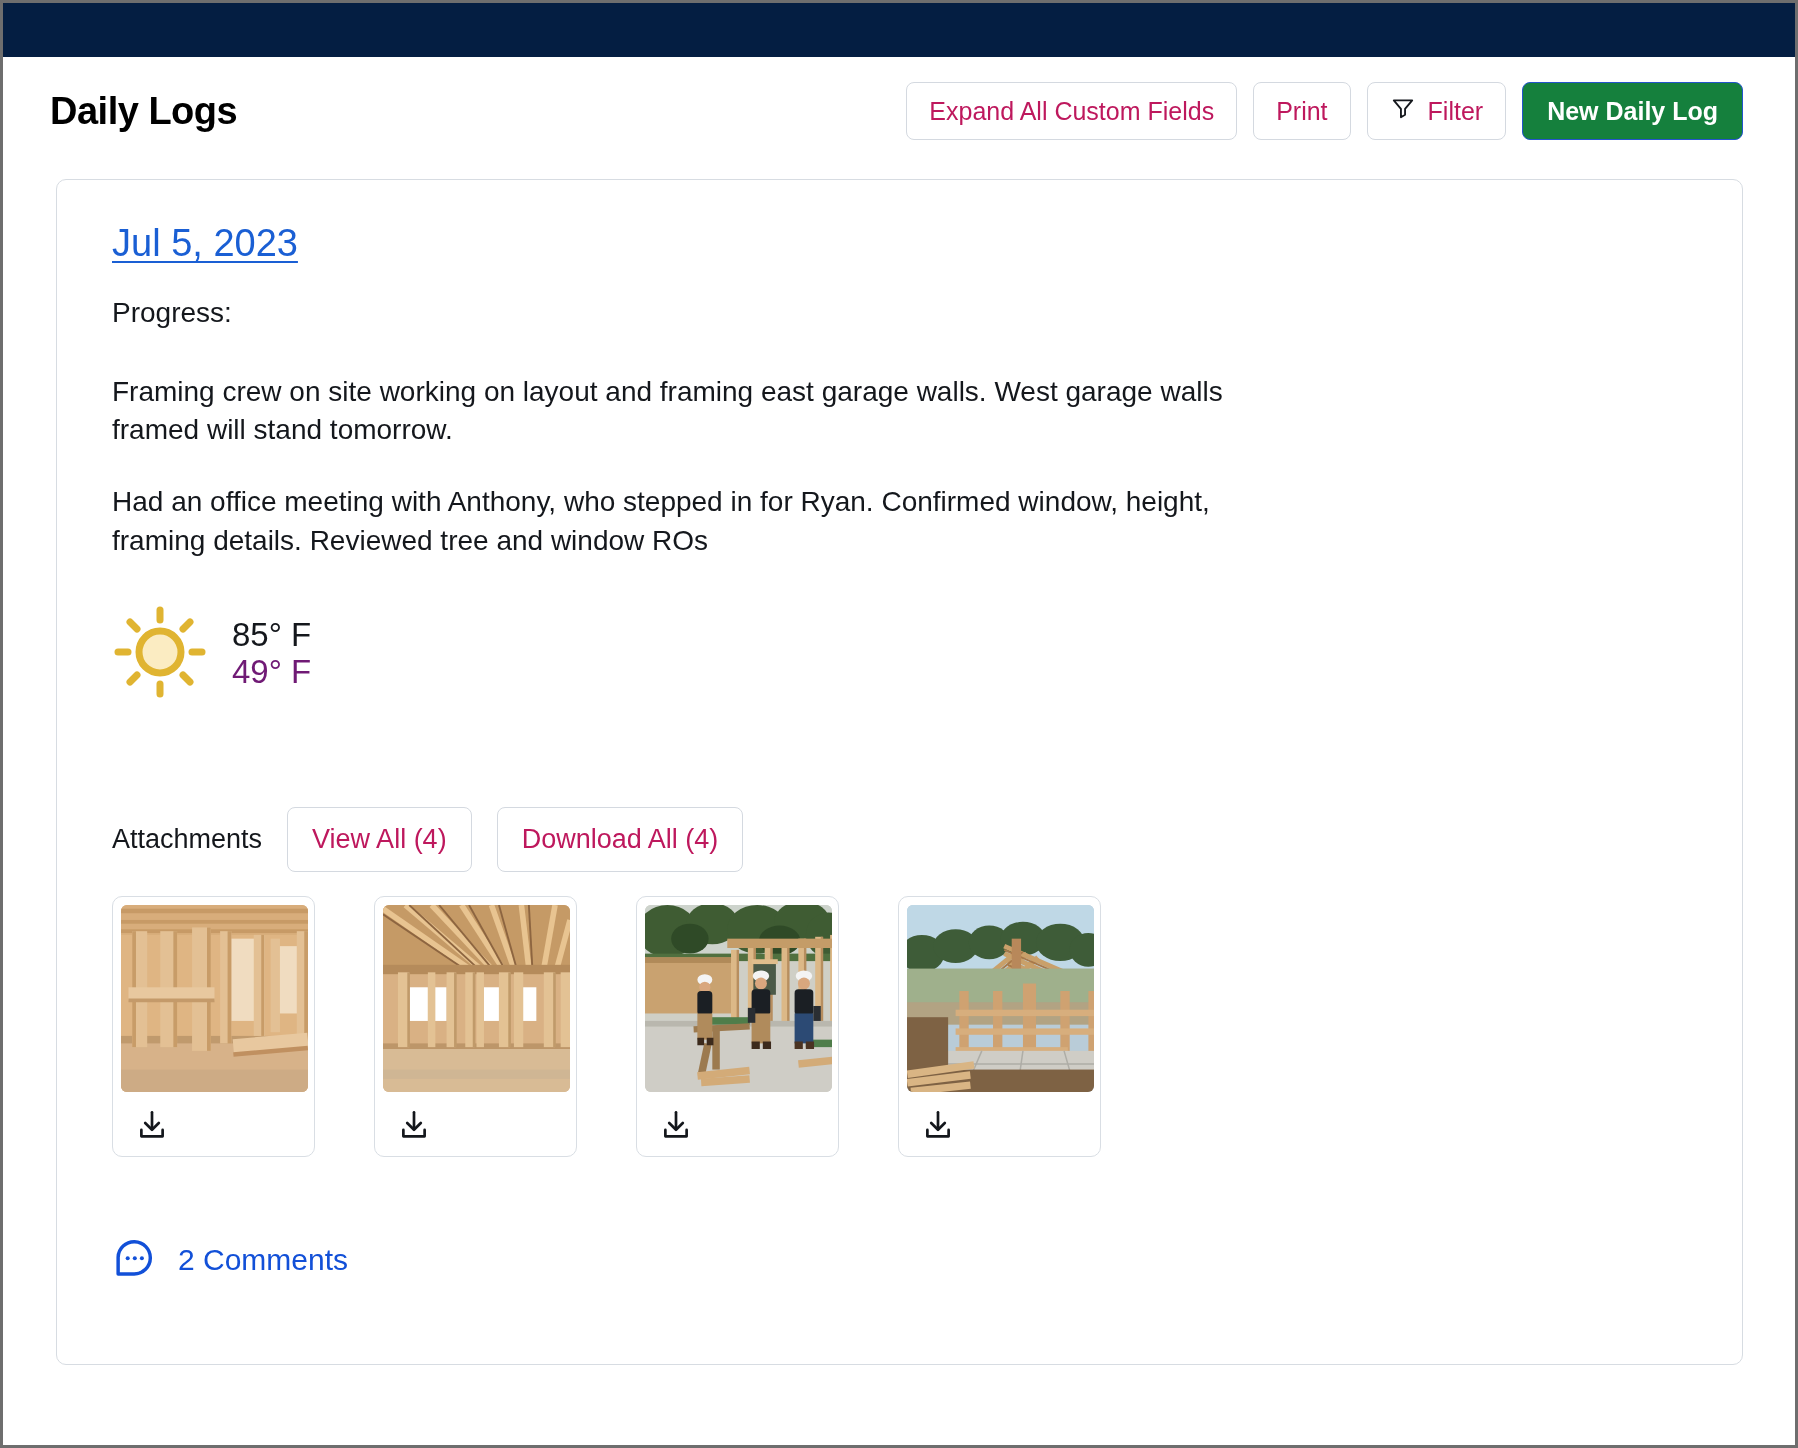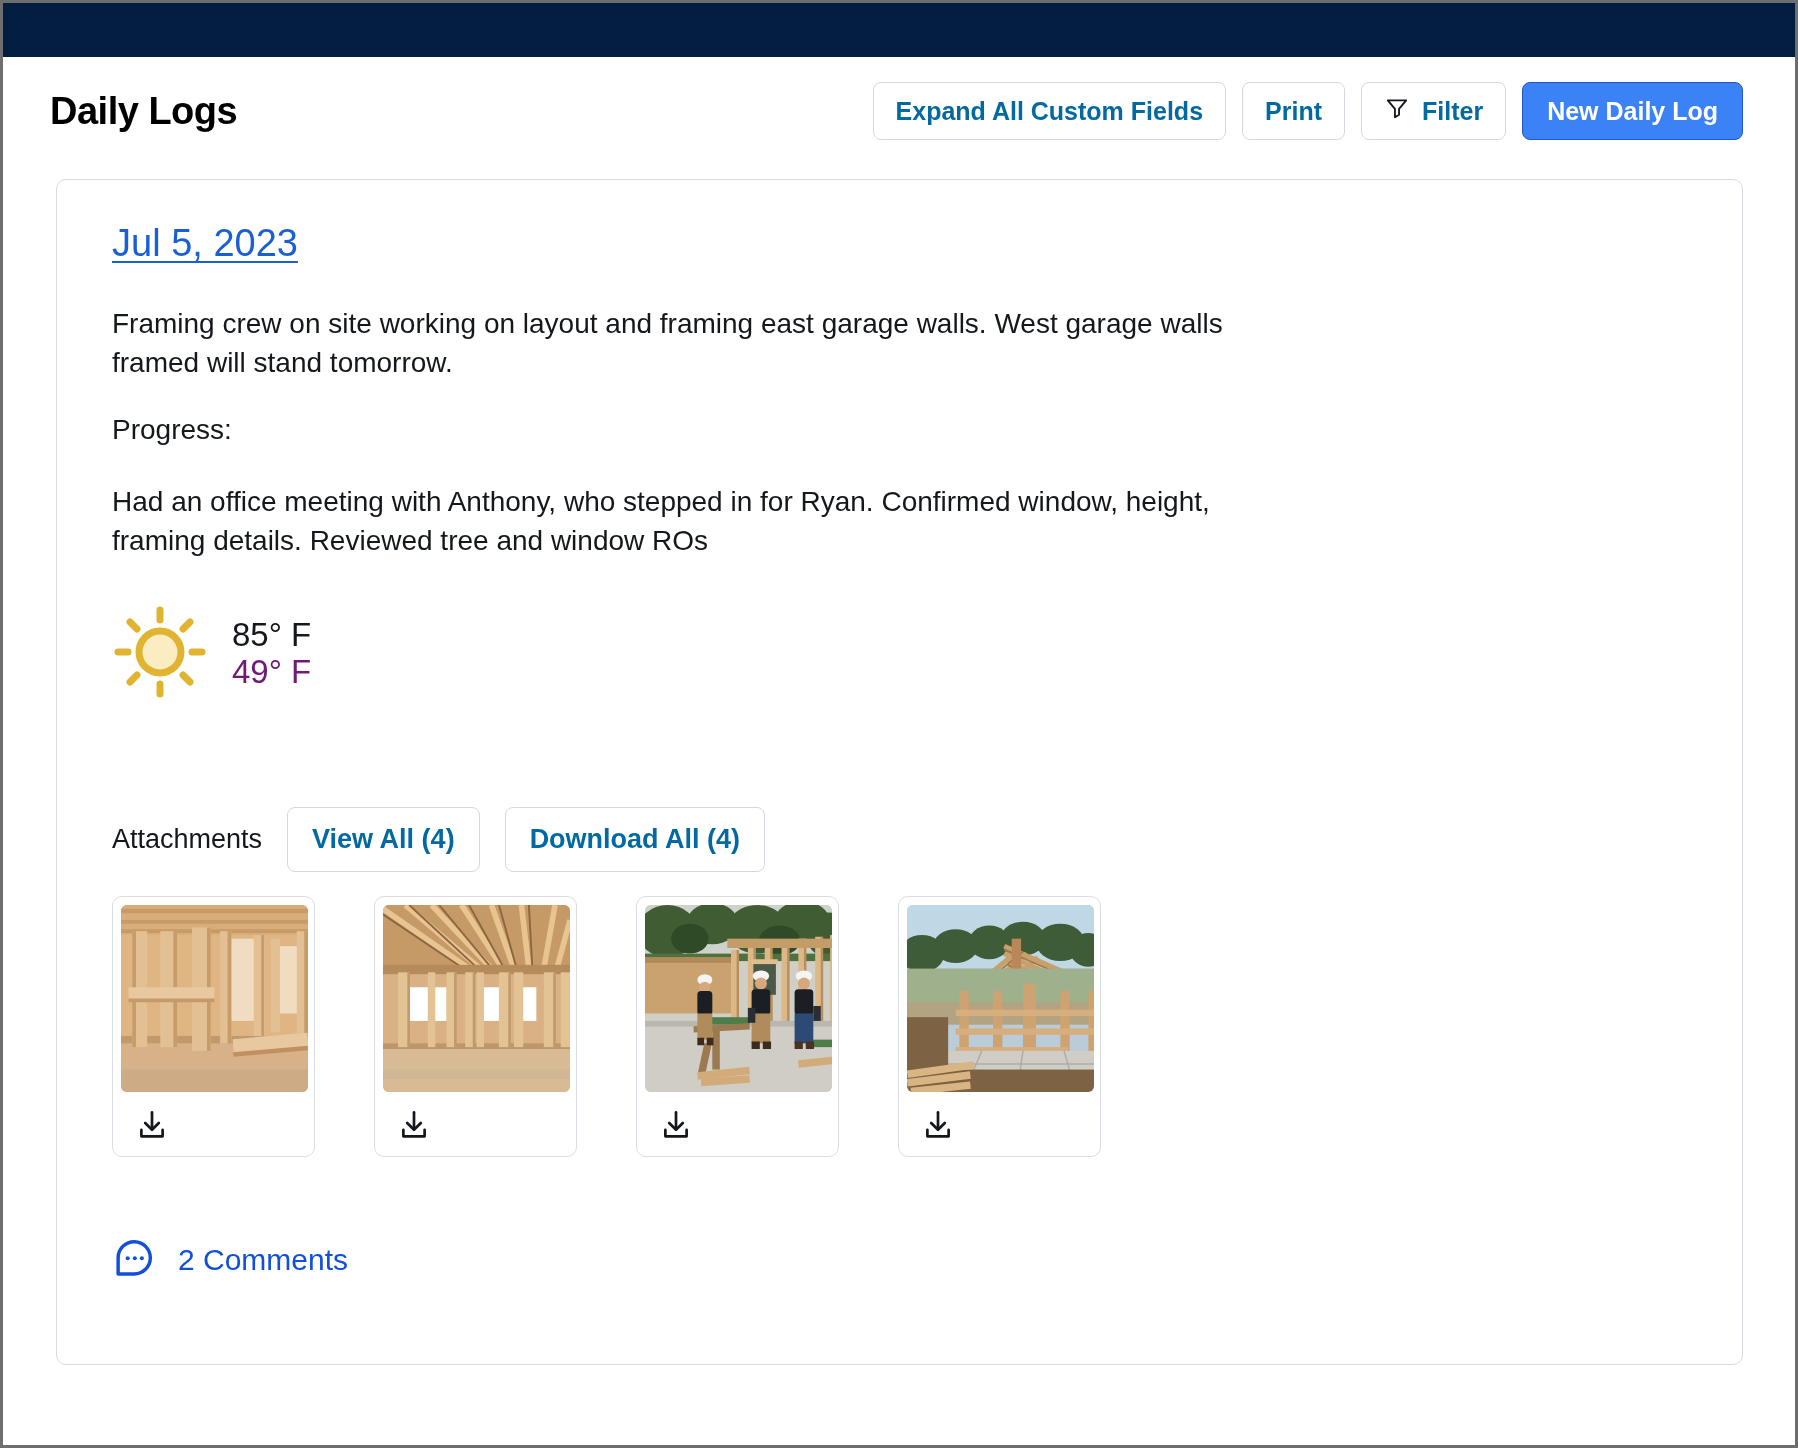--- a/index.html
+++ b/index.html
@@ -37,36 +37,35 @@
   }
   .header-actions {
     margin-left: auto;
     display: flex;
     align-items: center;
     gap: 16px;
   }
   .btn {
     font-family: "Liberation Sans", sans-serif;
     font-size: 25px;
-    color: #0369a1;
+    color: #be185d;
     background: #ffffff;
     border: 1px solid #d4d9e0;
     border-radius: 8px;
     height: 58px;
     padding: 0 22px;
     display: inline-flex;
     align-items: center;
     justify-content: center;
     gap: 12px;
     white-space: nowrap;
     cursor: pointer;
-    font-weight: bold;
   }
   .btn-primary {
-    background: #3b82f6;
+    background: #15803d;
     border-color: #2354cc;
     color: #ffffff;
     font-weight: bold;
     padding: 0 24px;
   }
   .filter-icon { display:block; }
   
   .log-card {
     margin: 14px 52px 0 53px;
     border: 1px solid #d7dce2;
@@ -197,22 +196,22 @@
       <span>New Daily Log</span>
     </button>
 
   </div>
 </div>
 
 <div class="log-card">
 
   <a class="date-link" href="#">Jul 5, 2023</a>
 
+  <p class="body-text p-progress">Progress:</p>
   <p class="body-text p-one">Framing crew on site working on layout and framing east garage walls. West garage walls framed will stand tomorrow.</p>
-  <p class="body-text p-progress">Progress:</p>
   <p class="body-text p-two">Had an office meeting with Anthony, who stepped in for Ryan. Confirmed window, height, framing details. Reviewed tree and window ROs</p>
 
   
   <div class="weather">
     <span>
       <svg width="96" height="96" viewBox="0 0 96 96">
         <circle cx="48" cy="48" r="21" fill="#fbecc2" stroke="#e0b431" stroke-width="7"></circle>
         <g stroke="#e0b431" stroke-width="7" stroke-linecap="round">
           <line x1="48" y1="6" x2="48" y2="16"></line>
           <line x1="48" y1="80" x2="48" y2="90"></line>

